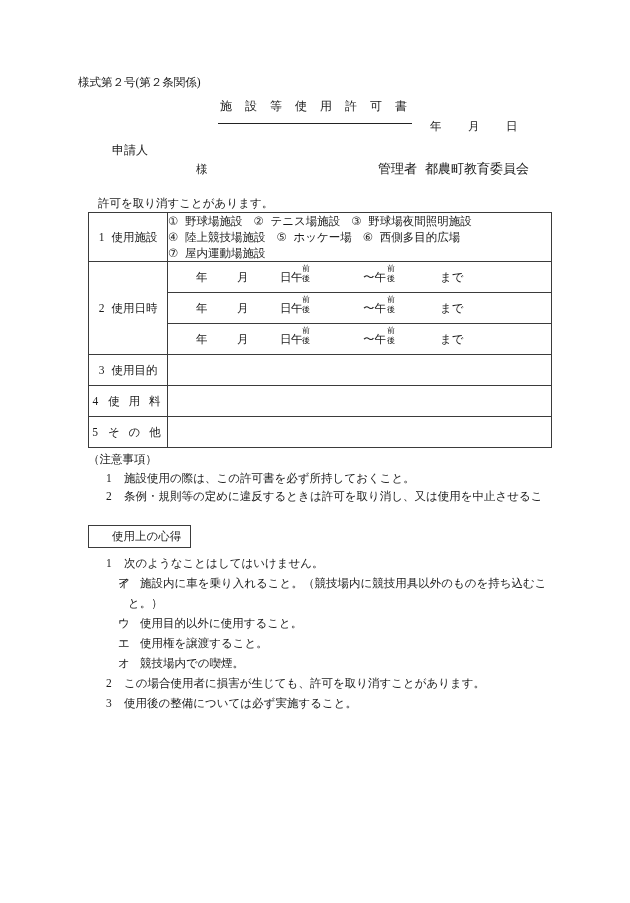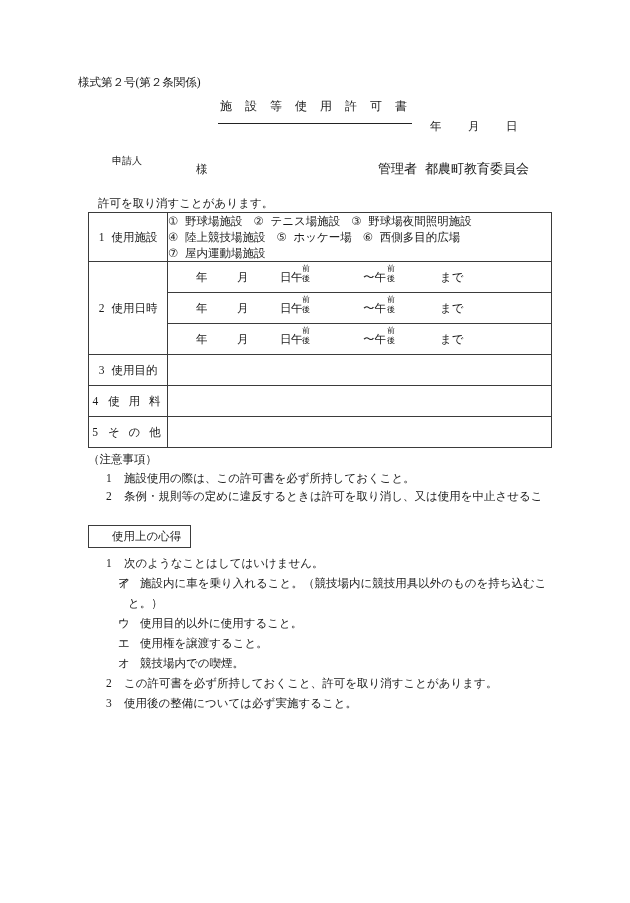--- a/index.html
+++ b/index.html
@@ -50,22 +50,21 @@
     white-space: nowrap;
   }
   .date-line i {
     font-style: normal;
     display: inline-block;
     width: 38px;
   }
   .applicant {
     position: absolute;
     left: 112px; top: 142px;
-    font-size: 10px;
-    margin-top: 12px;
+    font-size: 12px;
   }
   .sama {
     position: absolute;
     left: 196px; top: 162px;
     font-size: 11.5px;
   }
   .manager {
     position: absolute;
     left: 378px; top: 160px;
     font-size: 13px;
@@ -356,21 +355,21 @@
     <div class="k-sub">
       <span class="no">エ</span>
       <span>使用権を譲渡すること。</span>
     </div>
     <div class="k-sub">
       <span class="no">オ</span>
       <span>競技場内での喫煙。</span>
     </div>
     <div class="k-item">
       <span class="no">2</span>
-      <span>この許可書を必ず所持しておくこと、許可を取り消すことがあります。</span>
+      <span>この場合使用者に損害が生じても、許可を取り消すことがあります。</span>
     </div>
     <div class="k-item">
       <span class="no">3</span>
       <span>使用後の整備については必ず実施すること。</span>
     </div>
   </div>
 
 </div>
 
 </body></html>

